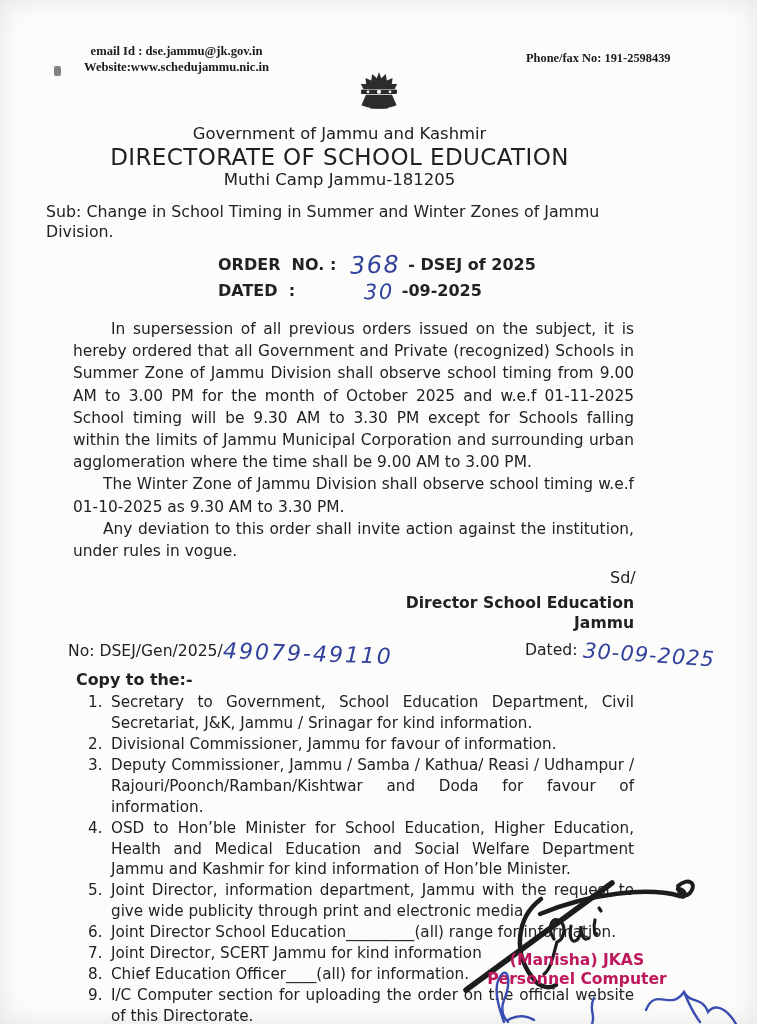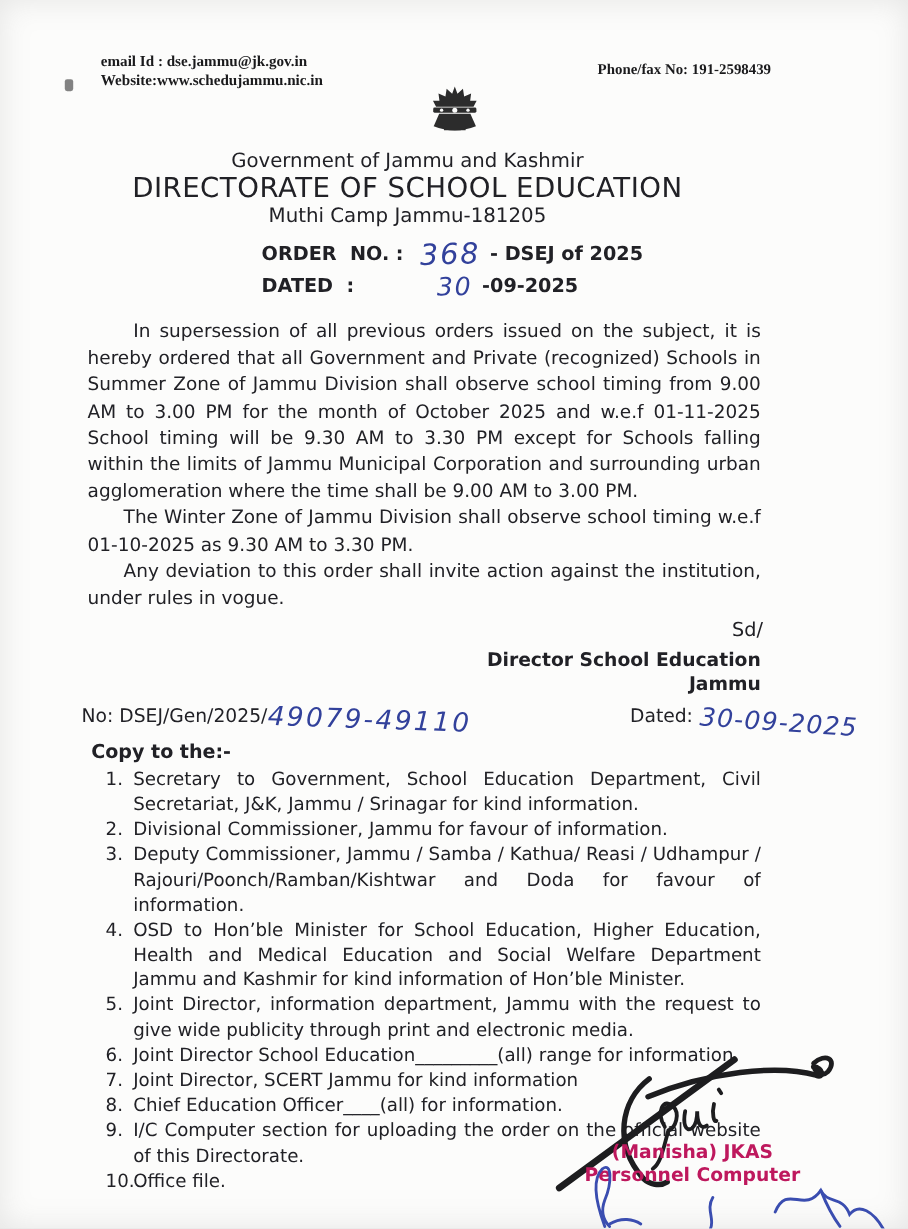--- a/index.html
+++ b/index.html
@@ -10,24 +10,24 @@
     background:#fcfcfb;
     color:#212126;
     font-family:"DejaVu Sans",sans-serif;
     overflow:hidden;
     box-shadow:inset 0 0 26px rgba(120,120,120,.18);
   }
   
   .contact{
     position:absolute;left:84px;top:44px;
     font-family:"Liberation Serif",serif;font-weight:bold;
-    font-size:12.6px;line-height:15.5px;color:#1a1a1c;
+    font-size:12.6px;line-height:15.5px;color:#1a1a1c;text-align:center;
   }
   .phone{
-    position:absolute;left:498px;top:51px;
+    position:absolute;left:526px;top:51px;
     font-family:"Liberation Serif",serif;font-weight:bold;
     font-size:12.4px;color:#1a1a1c;
   }
   .smudge{
     position:absolute;left:54px;top:66px;width:7px;height:10px;
     background:#5a5a5a;border-radius:2px;opacity:.75;
   }
   .emblem{position:absolute;left:0;right:0;top:71px;text-align:center;}
   
   .content{position:absolute;left:0;top:124px;width:679px;}
@@ -96,20 +96,21 @@
         <path d="M24 34.6h18v3H24z"></path>
       </g>
     </svg>
   </div>
 
   <div class="content">
     <h2 class="t-gov">Government of Jammu and Kashmir</h2>
     <h1 class="t-dir">DIRECTORATE OF SCHOOL EDUCATION</h1>
     <h3 class="t-addr">Muthi Camp Jammu-181205</h3>
 
+    <p class="subject">Sub: Change in School Timing in Summer and Winter Zones of Jammu Division.</p>
 
     <div class="order-block">
       <div class="order-row">
         <span class="order-label">ORDER  NO. :</span>
         <span class="order-val"><span class="hw hw-orderno">368</span><span>- DSEJ of 2025</span></span>
       </div>
       <div class="order-row">
         <span class="order-label">DATED  :</span>
         <span class="order-val"><span class="hw hw-orderdate">30</span><span>-09-2025</span></span>
       </div>

